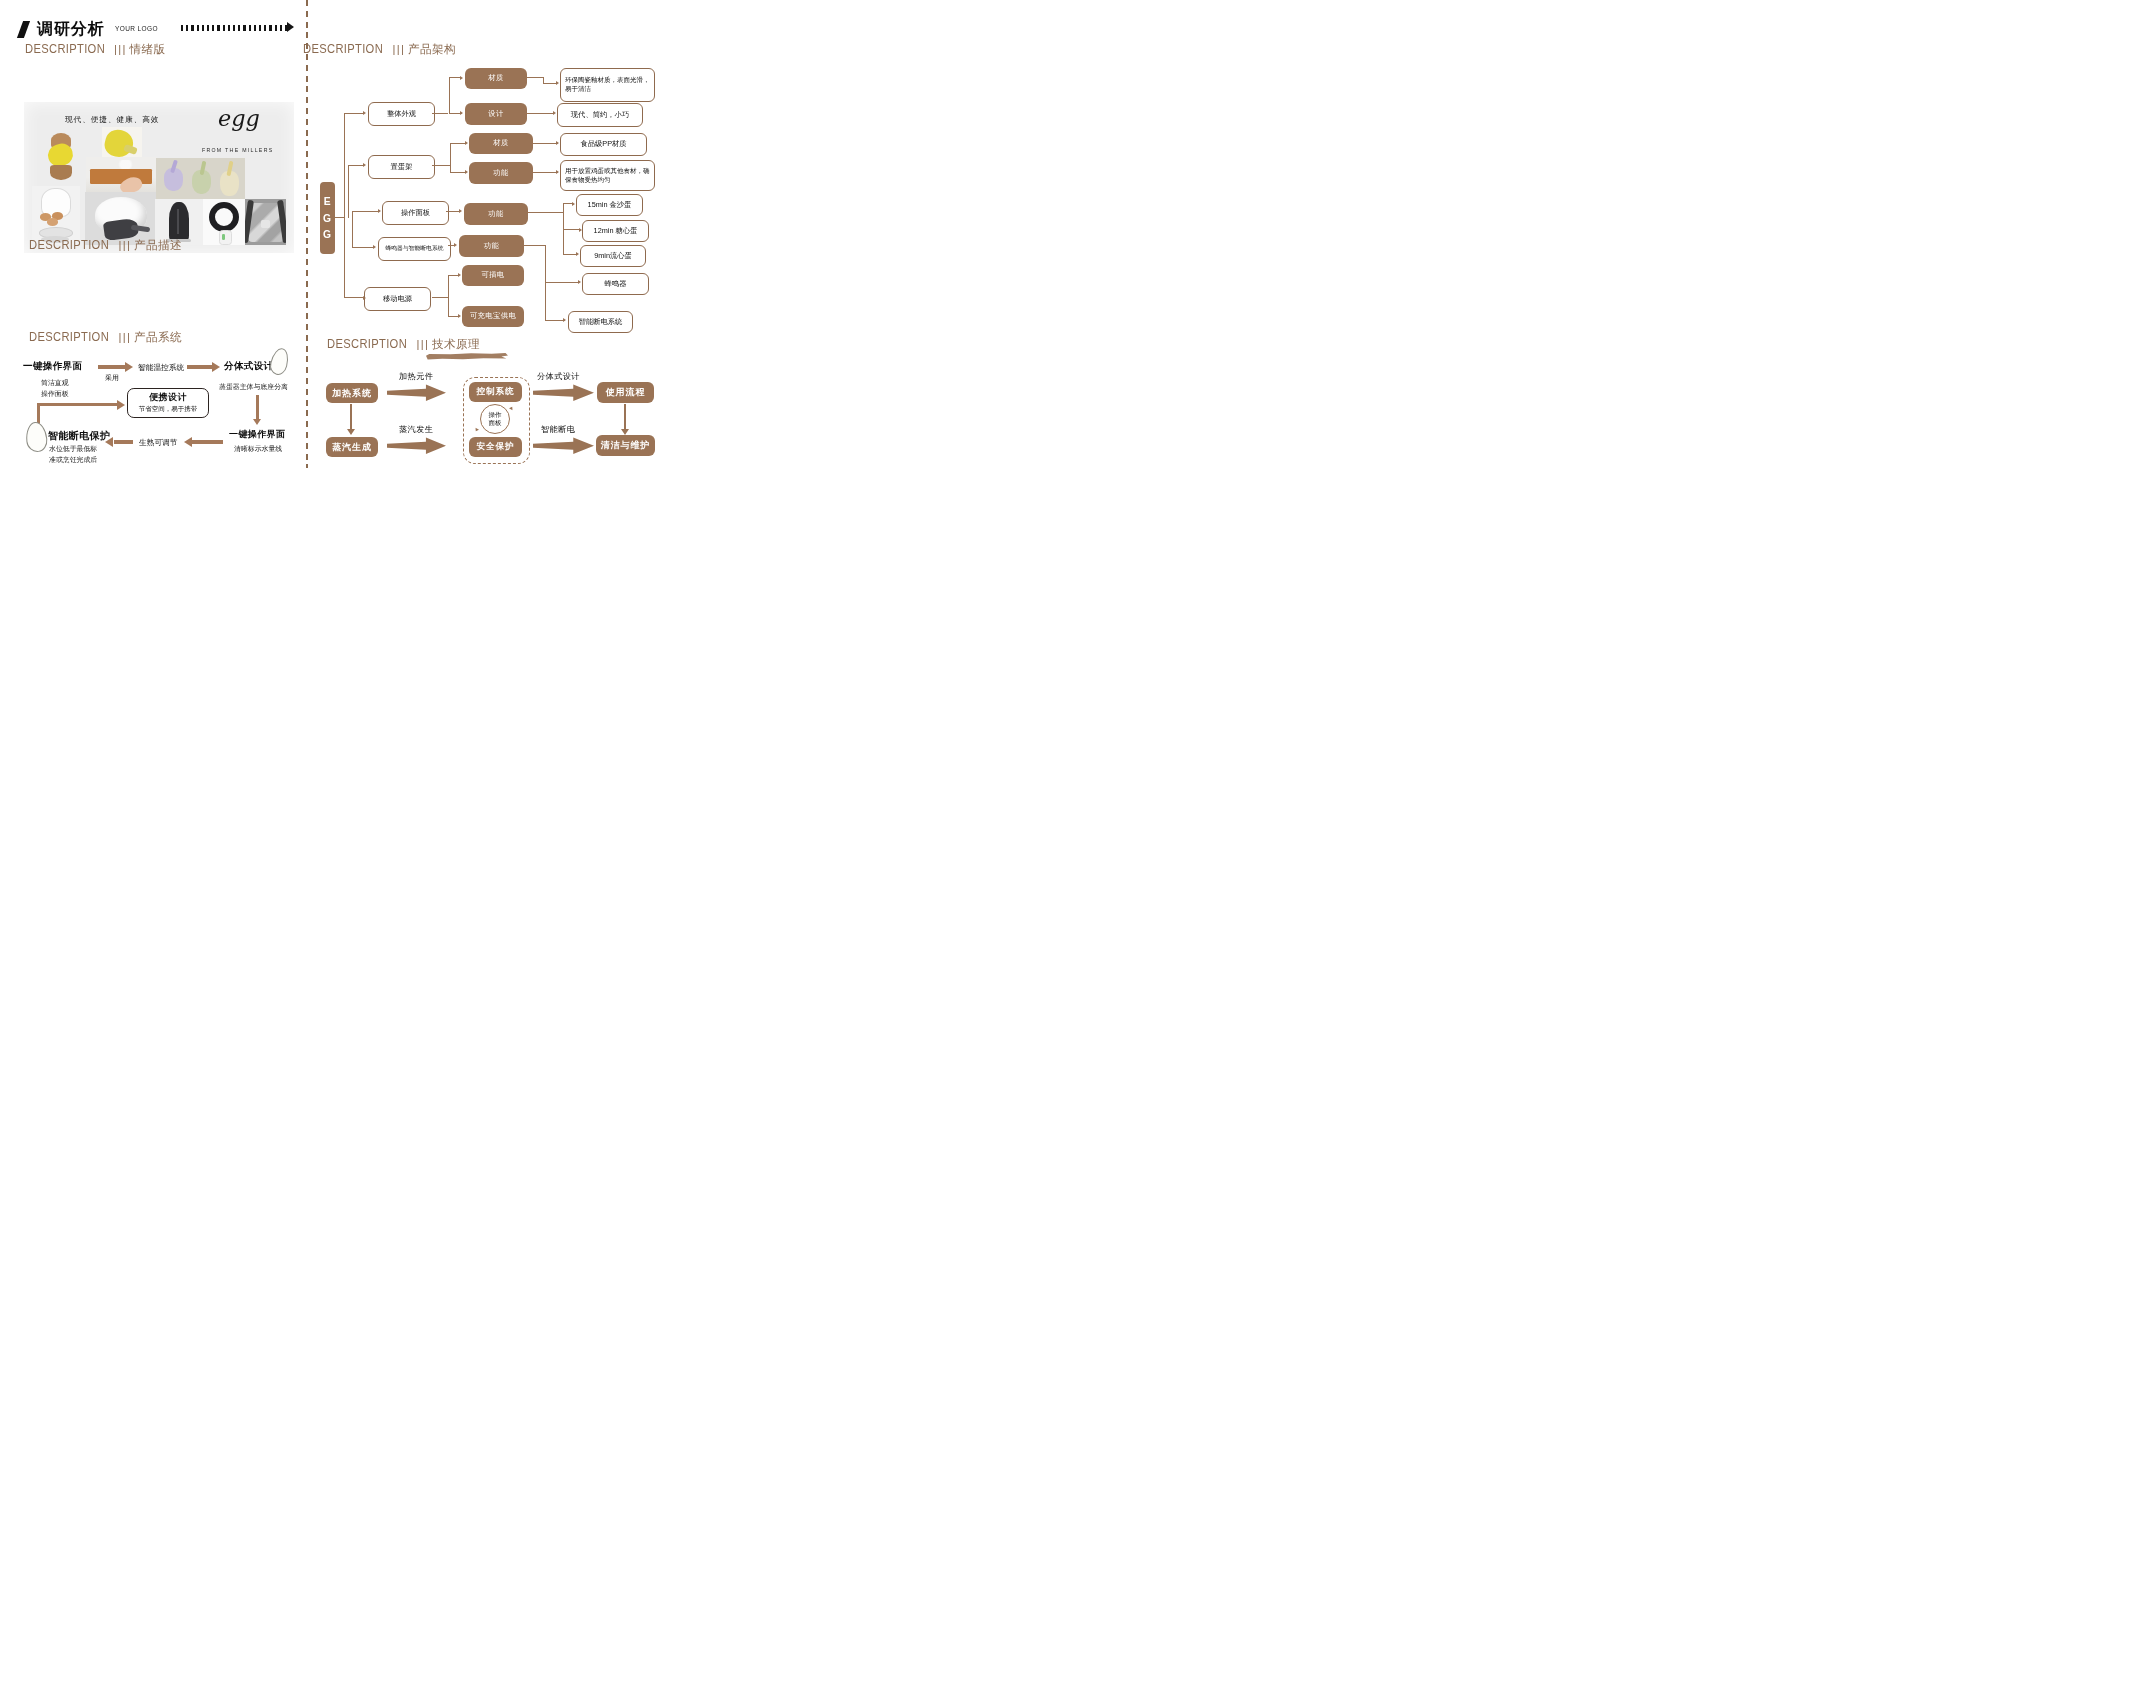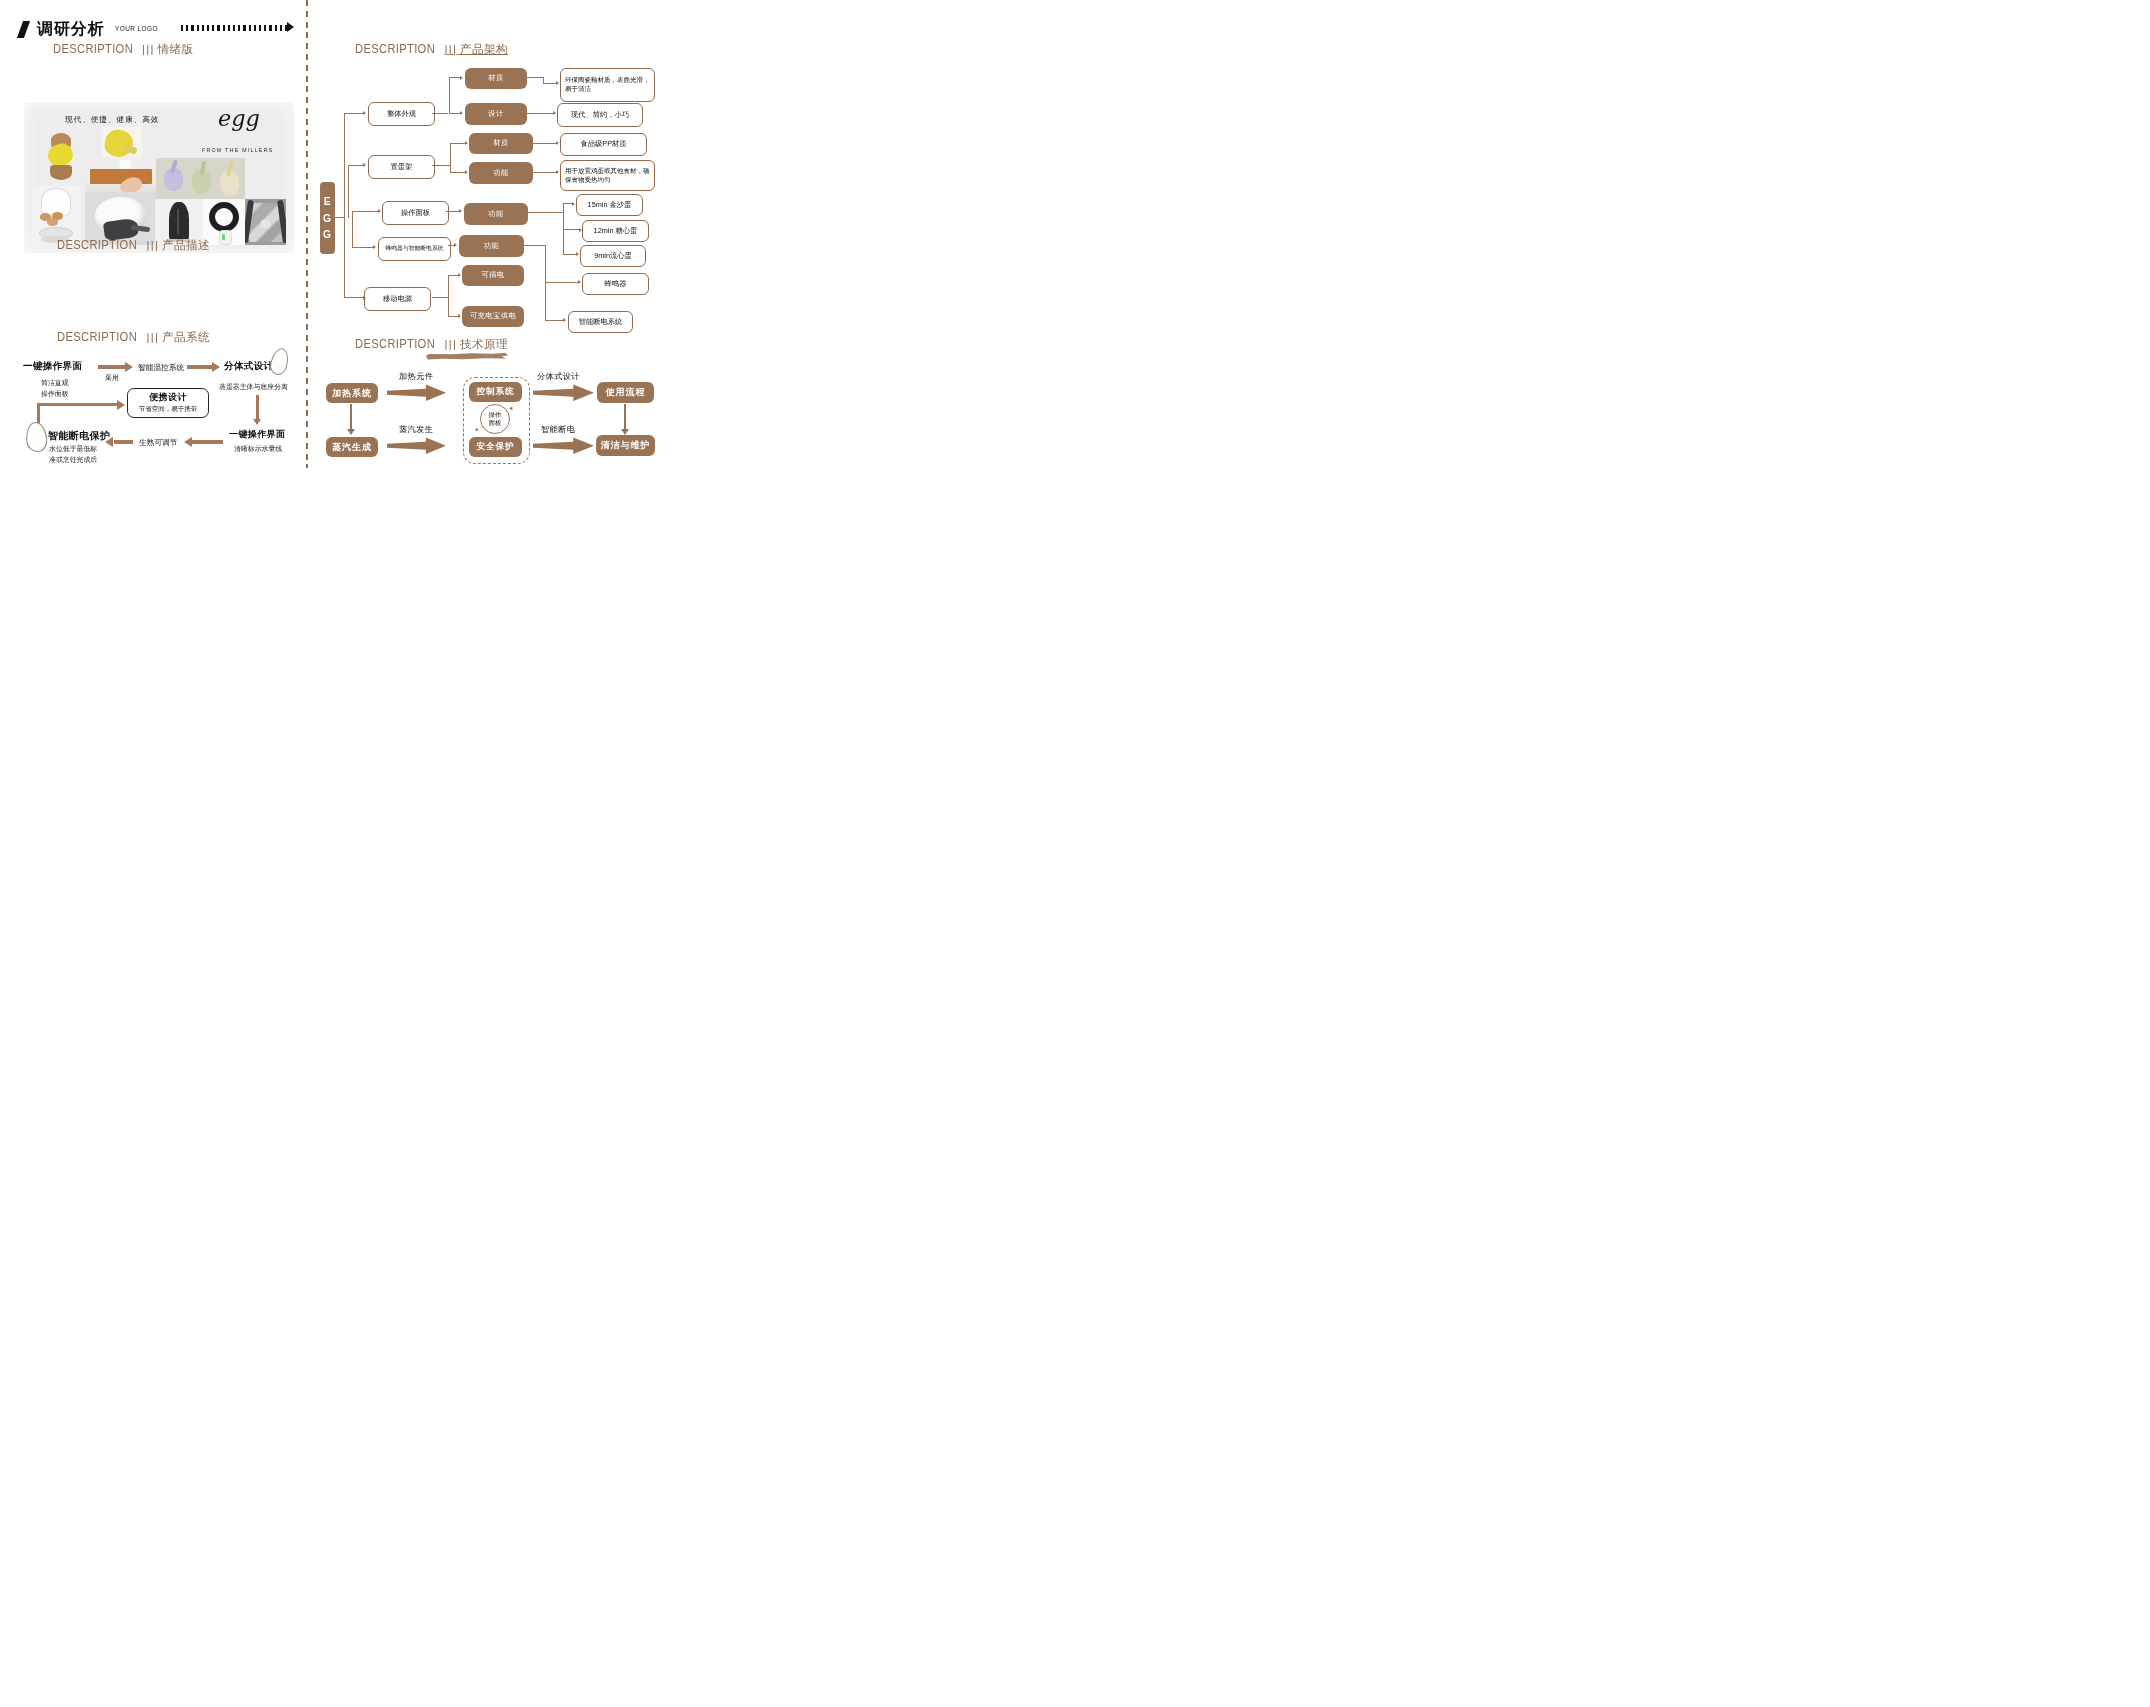--- a/index.html
+++ b/index.html
@@ -8,21 +8,21 @@
   .abs{position:absolute;}
   
   .slash{width:6.5px;height:17px;background:#111;transform:skewX(-20deg);}
   .main-title{font-size:16px;font-weight:bold;letter-spacing:0.9px;color:#0c0c0c;}
   .your-logo{font-size:6.5px;letter-spacing:0.4px;color:#1c1c1c;font-weight:500;}
   .dotted-line{height:6.5px;background:repeating-linear-gradient(90deg,#141414 0 2.2px,transparent 2.2px 5.2px);}
   .dot-arrowhead{width:0;height:0;border-left:7.7px solid #141414;border-top:5.6px solid transparent;border-bottom:5.6px solid transparent;}
   
   .divider{width:2.2px;background:repeating-linear-gradient(#8a6a4f 0 6px,transparent 6px 10.8px);}
   
-  .sec-title{white-space:nowrap;color:#8a6a50;margin-left:28px;}
+  .sec-title{white-space:nowrap;color:#8a6a50;}
   .sec-title .en{display:inline-block;font-size:13.3px;transform:scaleX(.84);transform-origin:left bottom;letter-spacing:0.4px;}
   .sec-title .bars{font-size:11.2px;letter-spacing:1.3px;margin:0 0.9px 0 -7.7px;}
   .sec-title .zh{font-size:11.6px;letter-spacing:0.4px;}
   
   .moodboard{background:#ededed;box-shadow:inset 0 0 17px rgba(255,255,255,.8);margin-top:29px;}
   .mb-keywords{font-size:7.7px;letter-spacing:0.9px;color:#161616;}
   .mb-brand{font-family:"DejaVu Serif",serif;font-style:italic;font-size:22.4px;color:#181818;}
   .mb-sub{font-size:5.2px;letter-spacing:1.3px;color:#2a2a2a;font-weight:500;}
   .tile{position:absolute;overflow:hidden;}
   
@@ -182,21 +182,21 @@
   <div class="abs sys-txt" style="left:139px;top:438px;">生熟可调节</div>
 
   <div class="abs sys-bold" style="left:229px;top:428px;font-size:9px;">一键操作界面</div>
   <div class="abs sys-sub" style="left:234px;top:444px;">清晰标示水量线</div>
 
   <div class="sh" style="left:192px;top:440px;width:31px;height:3.9px;"></div>
   <div class="ah-l" style="left:184px;top:437px;"></div>
   <div class="sh" style="left:114px;top:440px;width:19px;height:3.9px;"></div>
   <div class="ah-l" style="left:105px;top:437px;"></div>
 
-  <div class="abs sec-title" style="left:327px;top:41px;text-decoration:underline;">
+  <div class="abs sec-title" style="left:303px;top:41px;">
     <span class="en">DESCRIPTION</span>
     <span class="bars">|||</span>
     <span class="zh">产品架构</span>
   </div>
 
   <div class="bnode" style="left:320px;top:182px;width:14.6px;height:72px;flex-direction:column;gap:5.2px;font-size:10.3px;font-weight:bold;border-radius:3.9px;">
     <span>E</span>
     <span>G</span>
     <span>G</span>
   </div>

